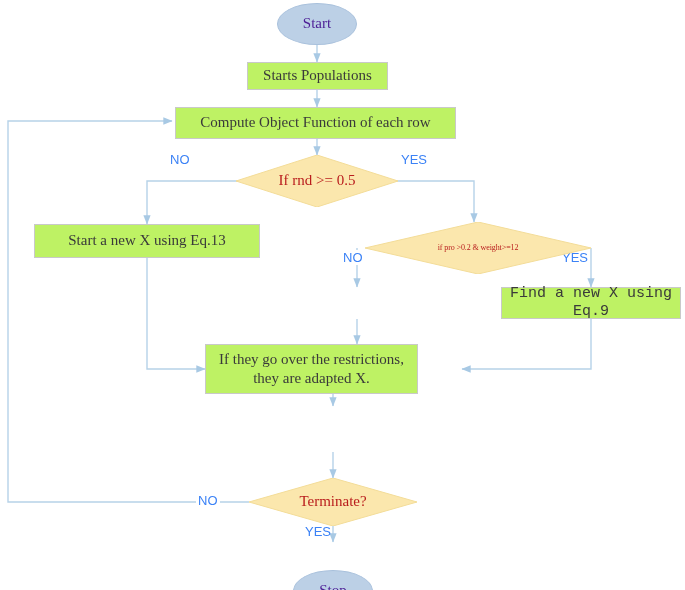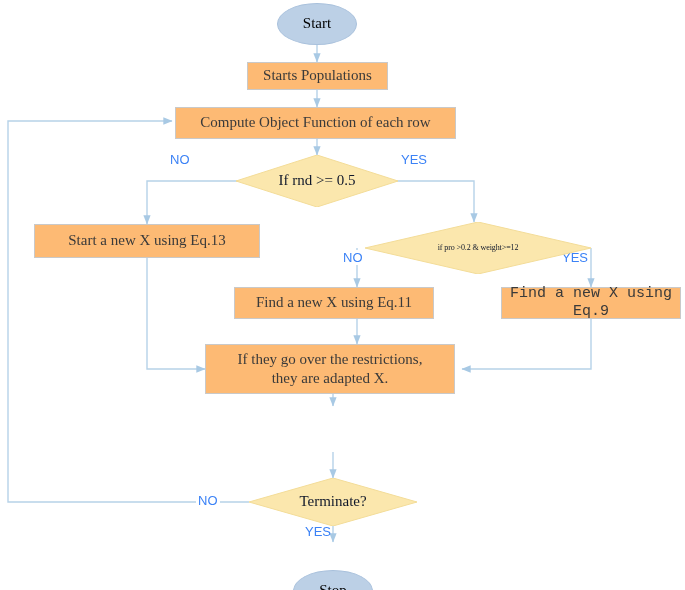--- a/index.html
+++ b/index.html
@@ -32,40 +32,40 @@
     justify-content: center;
     text-align: center;
     line-height: 1.18;
     color: #3a3a3a;
   }
   .terminator {
     border-radius: 50%;
     background: #bcd0e6;
     border: 1px solid #a9c1dc;
     font-size: 15px;
-    color: #000000;
+    color: #4c1d95;
   }
   .process {
-    background: #fdba74;
+    background: #bef264;
     border: 1px solid #c9c9c9;
     font-size: 15px;
     padding: 6px 6px;
   }
   .process.two-line {
     line-height: 1.3;
   }
   .decision {
     background: transparent;
     border: none;
   }
   .decision .dlabel {
     position: relative;
     z-index: 2;
     font-size: 15px;
-    color: #0f172a;
+    color: #b91c1c;
   }
   .decision.small .dlabel {
     font-size: 8px;
     letter-spacing: -0.1px;
   }
   .decision svg {
     position: absolute;
     left: 0;
     top: 0;
     width: 100%;
@@ -134,29 +134,26 @@
     <span>Start a new X using Eq.13</span>
   </div>
 
   <div class="node decision small" style="left:365px; top:222px; width:226px; height:52px;">
     <svg viewBox="0 0 226 52" preserveAspectRatio="none">
       <polygon points="113,0 226,26 113,52 0,26" fill="#fbe7ad" stroke="#f3dc98" stroke-width="1"></polygon>
     </svg>
     <span class="dlabel">if pro &gt;0.2 &amp; weight&gt;=12</span>
   </div>
 
-  <div class="node process" style="left:234px; top:287px; width:200px; height:32px;">
-    <span>Find a new X using Eq.11</span>
-  </div>
 
   <div class="node process" style="left:501px; top:287px; width:180px; height:32px;font-family:Liberation Mono, monospace;">
     <span>Find a new X using Eq.9</span>
   </div>
 
-  <div class="node process two-line" style="left:205px; top:344px; width:250px; height:50px; flex-direction:column;">
+  <div class="node process two-line" style="left:205px; top:344px; width:213px; height:50px; flex-direction:column;">
     <span>If they go over the restrictions,</span>
     <span>they are adapted X.</span>
   </div>
 
 
   <div class="node decision" style="left:249px; top:478px; width:168px; height:48px;">
     <svg viewBox="0 0 168 48" preserveAspectRatio="none">
       <polygon points="84,0 168,24 84,48 0,24" fill="#fbe7ad" stroke="#f3dc98" stroke-width="1"></polygon>
     </svg>
     <span class="dlabel">Terminate?</span>

